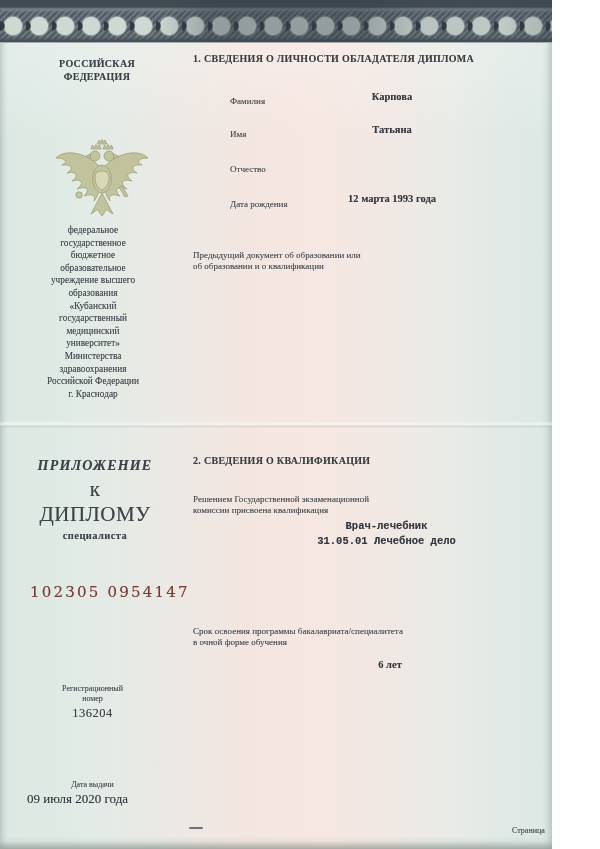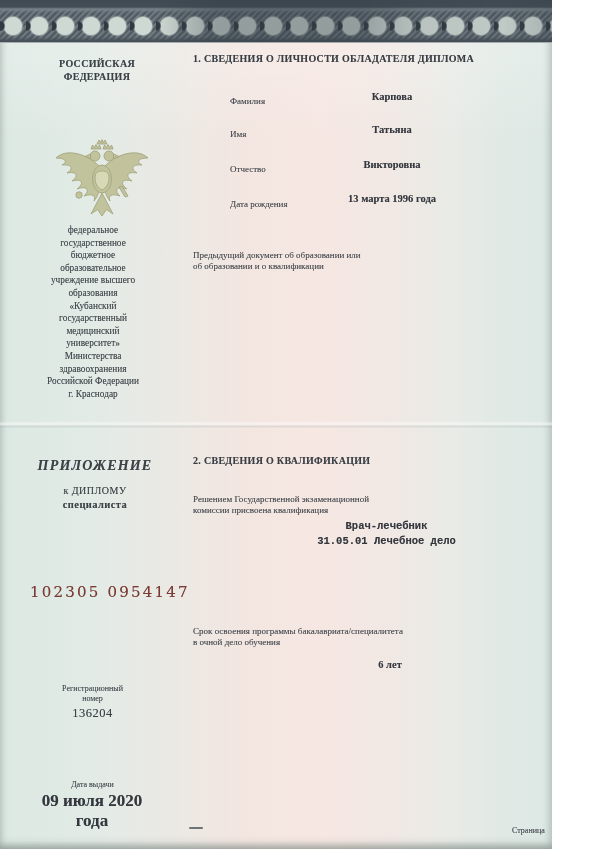--- a/index.html
+++ b/index.html
@@ -40,32 +40,32 @@
   .institution{left:26px;top:224px;width:134px;font-size:9.3px;font-weight:normal;line-height:12.6px;color:#41464c;}
   .sec-title{font-size:10px;font-weight:bold;letter-spacing:.3px;color:#3a3f45;}
   .s1-title{left:193px;top:53px;width:390px;}
   .lbl{font-size:9px;color:#474c52;}
   .row-lbl{left:193px;margin-left:37px;}
   .row-val{left:292px;width:200px;text-align:center;font-size:10.5px;font-weight:bold;color:#34383e;}
   .prev-lbl{left:193px;top:250px;width:280px;font-size:9px;line-height:11px;color:#474c52;}
   .prev-val{left:250px;top:280px;width:330px;text-align:center;font-size:10.5px;font-weight:bold;color:#34383e;}
   .supplement{left:33px;top:458px;width:124px;text-align:center;color:#3d4247;}
   .sup1{font-size:14px;letter-spacing:1.2px;font-weight:bold;font-style:italic;}
-  .sup2{font-size:10px;letter-spacing:.5px;margin-top:11px;}
+  .sup2{font-size:21px;letter-spacing:.5px;margin-top:3px;}
   .sup3{font-size:10.5px;font-weight:bold;letter-spacing:.4px;margin-top:3px;}
   .s2-title{left:193px;top:455px;width:300px;}
   .decision{left:193px;top:494px;width:300px;font-size:9px;line-height:11px;color:#474c52;}
   .qual{left:279px;top:519px;width:215px;text-align:center;font-size:10.5px;font-weight:bold;line-height:15px;color:#34383e;font-family:Liberation Mono, monospace;}
   .serial{left:30px;top:583px;width:200px;font-family:"DejaVu Serif",serif;font-size:15px;letter-spacing:2.2px;color:#7b3a34;text-shadow:0 0 .5px rgba(123,58,52,.5);}
   .duration-lbl{left:193px;top:626px;width:320px;font-size:9px;line-height:11px;color:#474c52;}
   .duration-val{left:340px;top:659px;width:100px;text-align:center;font-size:10.5px;font-weight:bold;color:#34383e;}
   .reg-lbl{left:35px;top:684px;width:115px;font-size:8px;line-height:10px;text-align:center;color:#474c52;}
   .reg-num{left:35px;top:706px;width:115px;text-align:center;font-size:12.5px;letter-spacing:.5px;color:#3a3f45;}
   .issue-lbl{left:35px;top:780px;width:115px;font-size:8px;text-align:center;color:#474c52;}
-  .issue-val{left:27px;top:791px;width:130px;text-align:center;font-size:17px;font-weight:bold;color:#34383e;}
+  .issue-val{left:27px;top:791px;width:130px;text-align:left;font-size:13px;font-weight:normal;color:#34383e;}
   .page-lbl{left:512px;top:826px;width:45px;font-size:8px;color:#474c52;}
   .page-num{left:563px;top:818px;font-size:10px;color:#3a3f45;}
   .side-note{
     left:576px;top:686px;height:106px;font-size:7px;letter-spacing:.4px;color:#474c52;
     writing-mode:vertical-rl;transform:rotate(180deg);
   }
   .stray{position:absolute;left:189px;top:827px;width:14px;height:2px;background:#4f565c;opacity:.8;border-radius:1px;}
 </style>
 </head>
 <body>
@@ -115,24 +115,23 @@
 
   <div class="t sec-title s1-title">1. СВЕДЕНИЯ О ЛИЧНОСТИ ОБЛАДАТЕЛЯ ДИПЛОМА</div>
 
   <div class="t lbl row-lbl" style="top:96px">Фамилия</div>
   <div class="t row-val" style="top:91px">Карпова</div>
 
   <div class="t lbl row-lbl" style="top:129px">Имя</div>
   <div class="t row-val" style="top:124px">Татьяна</div>
 
   <div class="t lbl row-lbl" style="top:164px">Отчество</div>
-  <div class="t row-val" style="top:159px">Викторовна</div>
 
   <div class="t lbl row-lbl" style="top:199px">Дата рождения</div>
-  <div class="t row-val" style="top:193px">13 марта 1996 года</div>
+  <div class="t row-val" style="top:193px">12 марта 1993 года</div>
 
   <div class="t prev-lbl preline">Предыдущий документ об образовании или
 об образовании и о квалификации</div>
 
   <div class="t supplement">
     <div class="sup1">ПРИЛОЖЕНИЕ</div>
     <div class="sup2">к ДИПЛОМУ</div>
     <div class="sup3">специалиста</div>
   </div>
 
@@ -140,21 +139,21 @@
   <div class="t decision preline">Решением Государственной экзаменационной
 комиссии присвоена квалификация</div>
   <div class="t qual">
     <div>Врач-лечебник</div>
     <div>31.05.01 Лечебное дело</div>
   </div>
 
   <div class="t serial">102305 0954147</div>
 
   <div class="t duration-lbl preline">Срок освоения программы бакалавриата/специалитета
-в очной дело обучения</div>
+в очной форме обучения</div>
   <div class="t duration-val">6 лет</div>
 
   <div class="t reg-lbl preline">Регистрационный
 номер</div>
   <div class="t reg-num">136204</div>
 
   <div class="t issue-lbl">Дата выдачи</div>
   <div class="t issue-val">09 июля 2020 года</div>
 
   <div class="t page-lbl">Страница</div>

